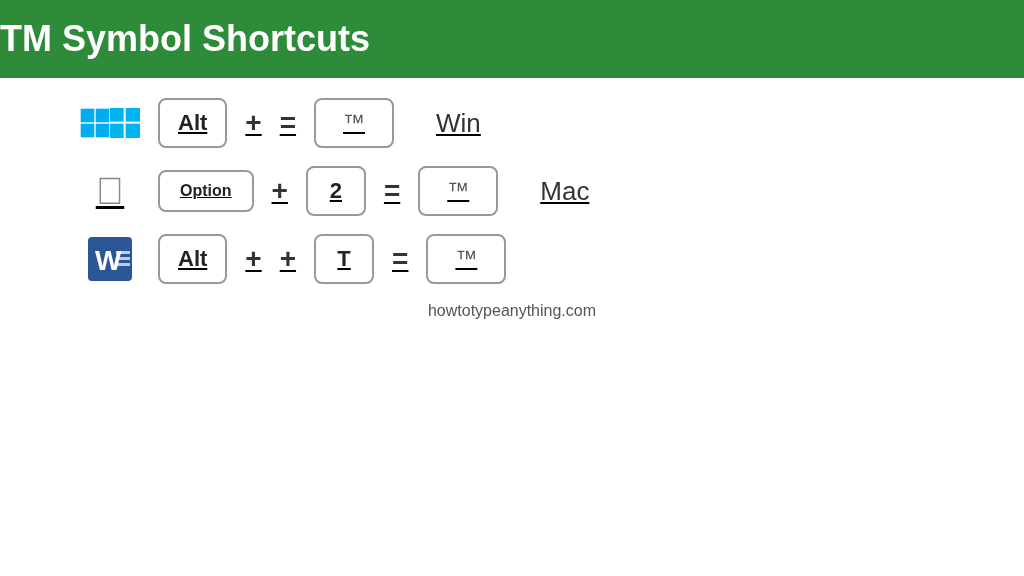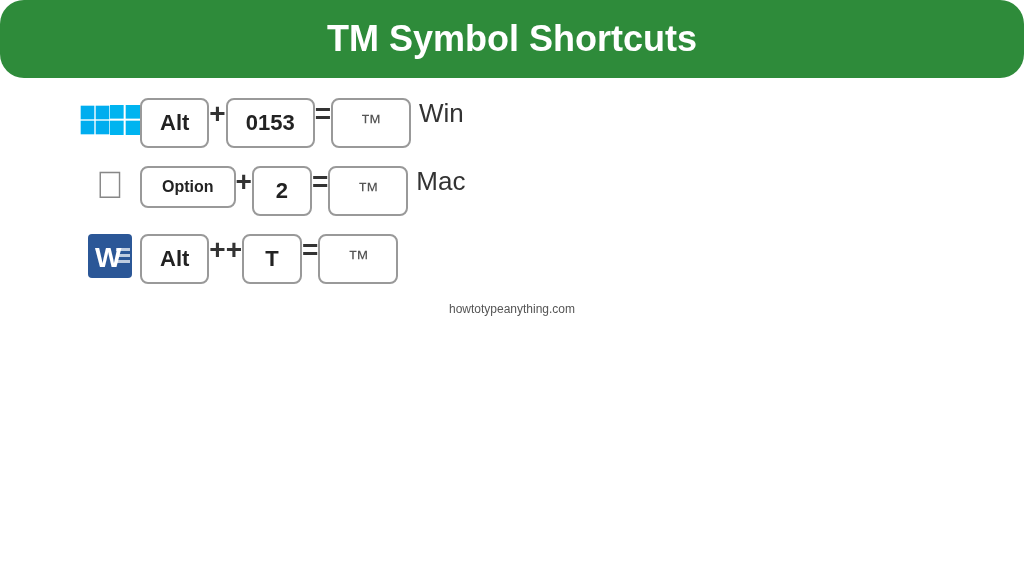--- a/index.html
+++ b/index.html
@@ -9,40 +9,40 @@
       height: 576px;
       background: #fff;
       font-family: Arial, sans-serif;
       overflow: hidden;
     }
 
     .header {
       background: #2e8b3a;
       width: 100%;
       padding: 18px 0;
-      text-align: center;
-      border-radius: 24px;
     }
 
     .header h1 {
       color: #fff;
       font-size: 36px;
       font-weight: bold;
     }
 
     .content {
       padding: 20px 80px 10px 80px;
       display: flex;
       flex-direction: column;
       gap: 18px;
     }
 
     .shortcut-row {
       display: flex;
-      align-items: flex-start;
+      align-items: center;
+      gap: 18px;
+      text-decoration: underline;
     }
 
     .icon-area {
       width: 60px;
       display: flex;
       align-items: center;
       justify-content: center;
     }
 
     .key-box {
@@ -74,28 +74,28 @@
 
     .operator {
       font-size: 28px;
       font-weight: bold;
       color: #333;
     }
 
     .platform-label {
       font-size: 26px;
       color: #333;
-      margin-left: 8px;
+      margin-left: 24px;
       font-weight: normal;
     }
 
     .footer {
       text-align: center;
       margin-top: 8px;
-      font-size: 12px;
+      font-size: 16px;
       color: #555;
     }
 
     
     .win-logo {
       width: 44px;
       height: 44px;
     }
 
     
@@ -128,21 +128,20 @@
 
       <svg width="44" height="44" viewBox="0 0 44 44" xmlns="http://www.w3.org/2000/svg">
         <rect x="0" y="0" width="20" height="20" fill="#00b4f0"></rect>
         <rect x="23" y="0" width="21" height="20" fill="#00b4f0"></rect>
         <rect x="0" y="23" width="20" height="21" fill="#00b4f0"></rect>
         <rect x="23" y="23" width="21" height="21" fill="#00b4f0"></rect>
       </svg>
     </div>
     <div class="key-box">Alt</div>
     <span class="operator">+</span>
-    <div class="key-box">0153</div>
     <span class="operator">=</span>
     <div class="key-box result">™</div>
     <span class="platform-label">Win</span>
   </div>
 
   <div class="shortcut-row">
     <div class="icon-area">
       <span class="apple-logo"></span>
     </div>
     <div class="key-box wide">Option</div>

